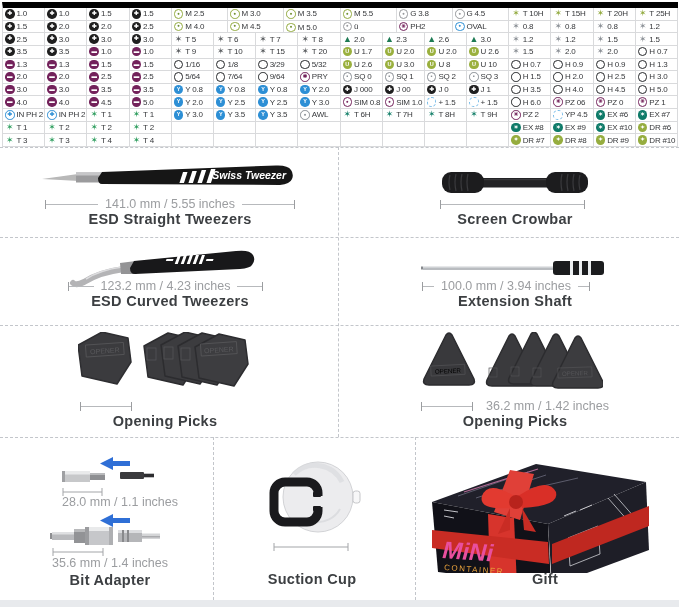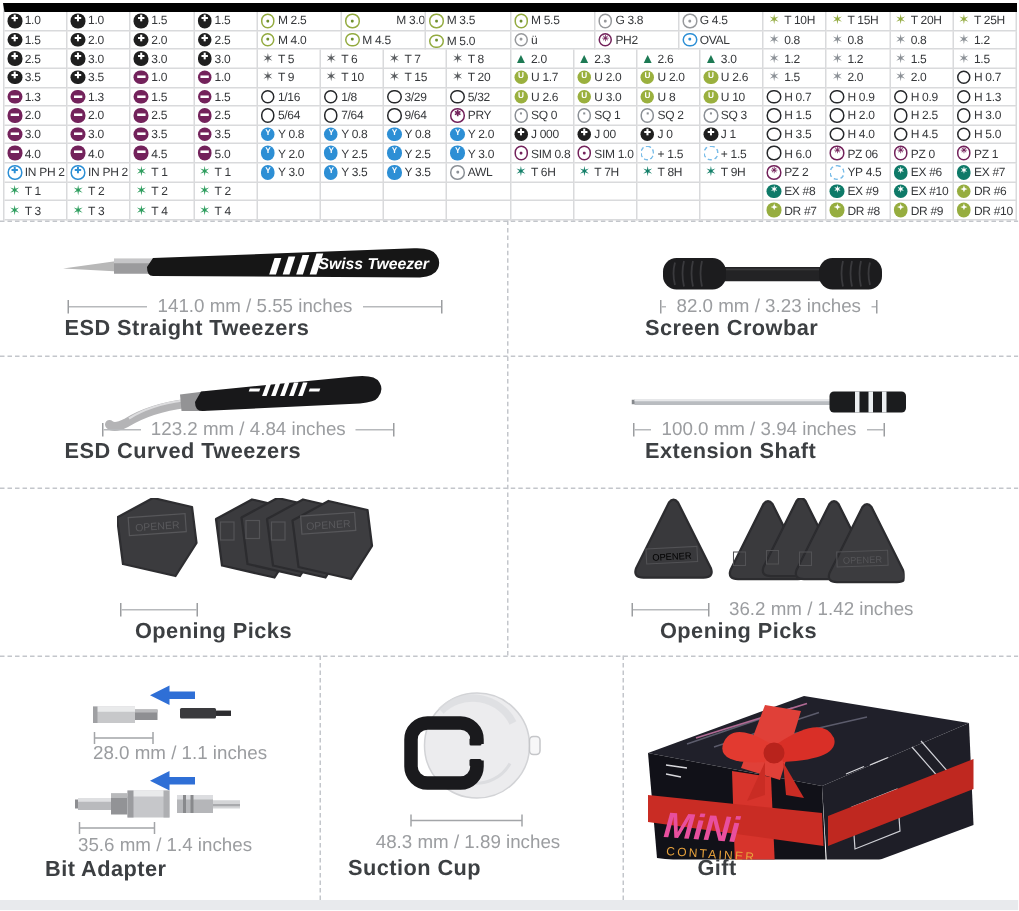--- a/index.html
+++ b/index.html
@@ -22,21 +22,21 @@
   .dash.h{border-top:1px dashed #c3c6cb;height:0;}
   .dash.v{border-left:1px dashed #c3c6cb;width:0;}
   
   .measure{position:absolute;display:flex;align-items:center;height:16px;
            color:#9b9da0;font-size:12.5px;}
   .measure .tick{width:1px;height:9px;background:#9b9da0;}
   .measure .seg{flex:1;height:1px;background:#b7b9bc;}
   .measure .seg.fixed{flex:none;width:50px;}
   .measure .mtext{padding:0 7px;white-space:nowrap;}
   .measure .open-text{padding:0 0 0 13px;}
-  .tool-label{position:absolute;font-size:14.5px;font-weight:bold;
+  .tool-label{position:absolute;text-align:center;font-size:14.5px;font-weight:bold;
               color:#3c3f42;letter-spacing:.3px;white-space:nowrap;}
   .mfree{position:absolute;text-align:center;color:#9b9da0;font-size:12.5px;white-space:nowrap;}
   .tool-svg{position:absolute;}
   .bottom-strip{position:absolute;left:0;top:600px;width:679px;height:7px;background:#e8eaed;}
 </style>
 </head>
 <body>
 
 <div class="canvas">
 
@@ -54,21 +54,21 @@
         <span>1.5</span>
       </div>
       <div class="cell">
         <span class="ic m-filled" style="background: rgb(31, 31, 31); color: rgb(255, 255, 255);">✚</span>
         <span>1.5</span>
       </div>
       <div class="cell" style="grid-column: span 4;">
         <span class="ic m-dot" style="border: 1.2px solid rgb(147, 171, 64); color: rgb(110, 143, 46);">●</span>
         <span>M 2.5</span>
       </div>
-      <div class="cell" style="grid-column: span 4; justify-content: space-between;">
+      <div class="cell" style="grid-column: span 4;">
         <span class="ic m-dot" style="border: 1.2px solid rgb(147, 171, 64); color: rgb(110, 143, 46);">●</span>
         <span>M 3.0</span>
       </div>
       <div class="cell" style="grid-column: span 4;">
         <span class="ic m-dot" style="border: 1.2px solid rgb(147, 171, 64); color: rgb(110, 143, 46);">●</span>
         <span>M 3.5</span>
       </div>
       <div class="cell" style="grid-column: span 4;">
         <span class="ic m-dot" style="border: 1.2px solid rgb(147, 171, 64); color: rgb(110, 143, 46);">●</span>
         <span>M 5.5</span>
@@ -717,21 +717,20 @@
     <rect x="38" y="12" width="74" height="9.5" fill="#232325"></rect>
     <rect x="2" y="6" width="42" height="21" rx="9" fill="#1c1c1e"></rect>
     <rect x="106" y="6" width="42" height="21" rx="9" fill="#1c1c1e"></rect>
     <path d="M10,9 Q8,16 10,24 M16,8 Q14,16 16,25 M22,8 Q20,16 22,25 M28,8 Q26,16 28,25
              M122,8 Q120,16 122,25 M128,8 Q126,16 128,25 M134,8 Q132,16 134,25 M140,9 Q138,16 140,24" stroke="#3a3a3d" stroke-width="1.2" fill="none"></path>
     <rect x="44" y="13" width="62" height="1.2" fill="#38383b"></rect>
   </svg>
   <div class="measure" style="left:440px;top:196px;width:145px">
     <span class="tick"></span>
       <span class="seg"></span>
-    <span class="mtext">82.0 mm / 3.23 inches</span>
     <span class="seg"></span>
       <span class="tick"></span>
   </div>
   <div class="tool-label" style="left:430px;top:211px;width:170px">Screen Crowbar</div>
 
   <svg class="tool-svg" style="left:60px;top:244px" width="200" height="44" viewBox="0 0 200 44">
     <path d="M64,25 Q40,28 24,38 Q16,42 13,39" stroke="#b4b4b6" stroke-width="6" fill="none" stroke-linecap="round"></path>
     <path d="M62,23 Q40,26 26,35" stroke="#dddddf" stroke-width="1.5" fill="none"></path>
     <polygon points="60,19 76,17 77,30 61,30" fill="#939395"></polygon>
     <path d="M74,17 L176,7 Q190,5.5 193,11 Q196,16 192,21 Q190,24 180,25 L75,30 Q70,30 70,24 Z" fill="#18181a"></path>
@@ -741,21 +740,21 @@
         <rect x="6" y="0" width="3" height="9"></rect>
       <rect x="12" y="0" width="3" height="9"></rect>
         <rect x="18" y="0" width="3" height="9"></rect>
       <rect x="24" y="0" width="3" height="9"></rect>
         <rect x="30" y="4" width="7" height="2"></rect>
     </g>
   </svg>
   <div class="measure" style="left:68px;top:278px;width:195px">
     <span class="tick"></span>
       <span class="seg"></span>
-    <span class="mtext">123.2 mm / 4.84 inches</span>
+    <span class="mtext">123.2 mm / 4.23 inches</span>
     <span class="seg"></span>
       <span class="tick"></span>
   </div>
   <div class="tool-label" style="left:43px;top:293px;width:254px">ESD Curved Tweezers</div>
 
   <svg class="tool-svg" style="left:421px;top:257px" width="185" height="22" viewBox="0 0 185 22">
     <rect x="0" y="9.5" width="6" height="3" fill="#86898d"></rect>
     <rect x="2" y="9" width="132" height="4" fill="#b9bcc0"></rect>
     <rect x="2" y="9" width="132" height="1.5" fill="#e6e7e9"></rect>
     <rect x="132" y="4" width="51" height="14" rx="3" fill="#1b1c1e"></rect>
@@ -869,21 +868,20 @@
     <circle cx="62" cy="51" r="35" fill="#ececee" stroke="#d2d3d6"></circle>
     <path d="M38,28 A30,30 0 0 1 86,36" stroke="#dadbde" stroke-width="5" fill="none" opacity="0.7"></path>
     <path d="M84,63 A26,26 0 0 1 58,76" stroke="#dcdde0" stroke-width="2" fill="none"></path>
     <rect x="97" y="45" width="7" height="12" rx="2.5" fill="#f7f7f8" stroke="#c5c6c9"></rect>
     <rect x="18" y="36" width="44" height="40" rx="11" fill="none" stroke="#1a1a1d" stroke-width="9"></rect>
     <rect x="55" y="50" width="12" height="11" fill="#ececee"></rect>
     <rect x="57" y="46" width="8" height="5" rx="1" fill="#1a1a1d"></rect>
     <rect x="57" y="60" width="8" height="5" rx="1" fill="#1a1a1d"></rect>
     <path d="M18,97 v8 M18,101 h74 M92,97 v8" stroke="#a3a5a8" stroke-width="1" fill="none"></path>
   </svg>
-  <div class="mfree" style="left:232px;top:554px;width:160px">48.3 mm / 1.89 inches</div>
   <div class="tool-label" style="left:232px;top:571px;width:160px">Suction Cup</div>
 
   <svg class="tool-svg" style="left:418px;top:438px" width="240" height="135" viewBox="0 0 240 135">
     <polygon points="14,64 118,26 228,44 130,86" fill="#20202a"></polygon>
     <polygon points="14,64 130,86 133,148 20,134" fill="#111118"></polygon>
     <polygon points="130,86 228,44 231,112 134,148" fill="#1e1e27"></polygon>
     <path d="M40,58 L110,34 M58,60 L128,37 M90,56 L160,40" stroke="#5c5c6c" stroke-width="1" fill="none"></path>
     <path d="M46,54 L120,31" stroke="#b06a94" stroke-width="1.2" fill="none"></path>
     <path d="M150,100 L180,88 L182,116 L152,128 Z M190,60 L218,92 M196,56 L224,88" stroke="#cfd0d6" stroke-width="0.8" fill="none"></path>
     <path d="M146,78 L158,73 M162,72 L174,67 M26,72 L40,74 M26,78 L36,80" stroke="#d8d8dc" stroke-width="0.9" fill="none"></path>

